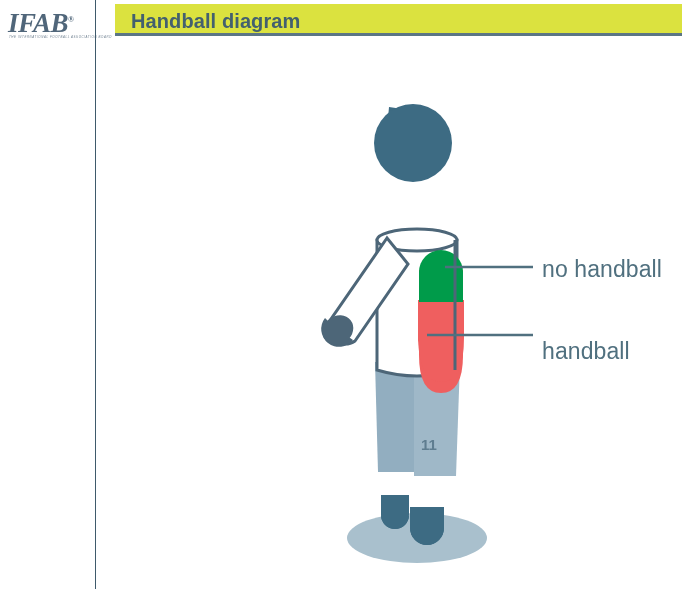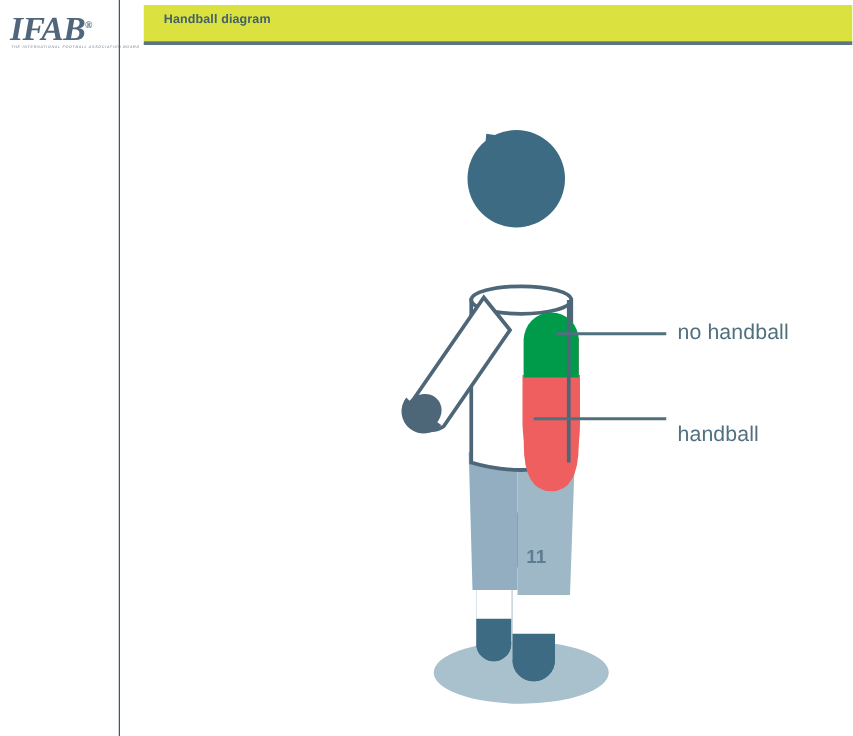--- a/index.html
+++ b/index.html
@@ -72,21 +72,21 @@
     left: 115px;
     top: 4px;
     width: 567px;
     height: 29px;
     background: #dbe23f;
   }
   #header-title {
     position: absolute;
     left: 16px;
     top: 6px;
-    font-size: 10px;
+    font-size: 20px;
     font-weight: bold;
     color: #43606f;
     letter-spacing: 0.1px;
   }
   #header-underline {
     position: absolute;
     left: 115px;
     top: 33px;
     width: 567px;
     height: 3px;
@@ -103,21 +103,21 @@
   }
   #figure-svg {
     position: absolute;
     left: 0;
     top: 0;
   }
 
   
   .callout-label {
     position: absolute;
-    font-size: 17px;
+    font-size: 23px;
     color: #50707f;
     white-space: nowrap;
     letter-spacing: 0.1px;
   }
   #label-no-handball { left: 427px; top: 216px; }
   #label-handball    { left: 427px; top: 298px; }
 </style>
 </head>
 <body>
 

